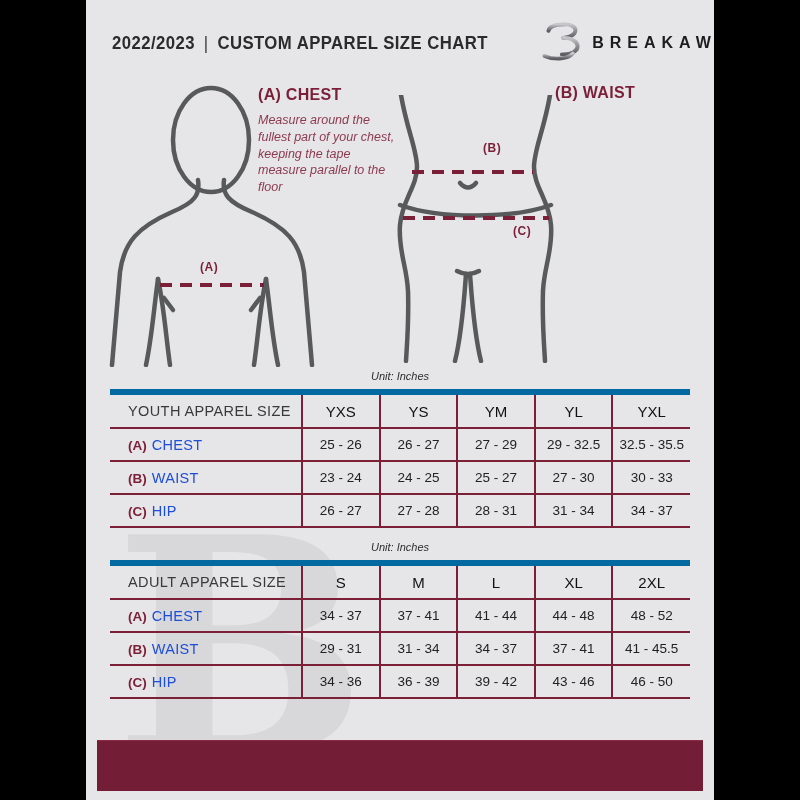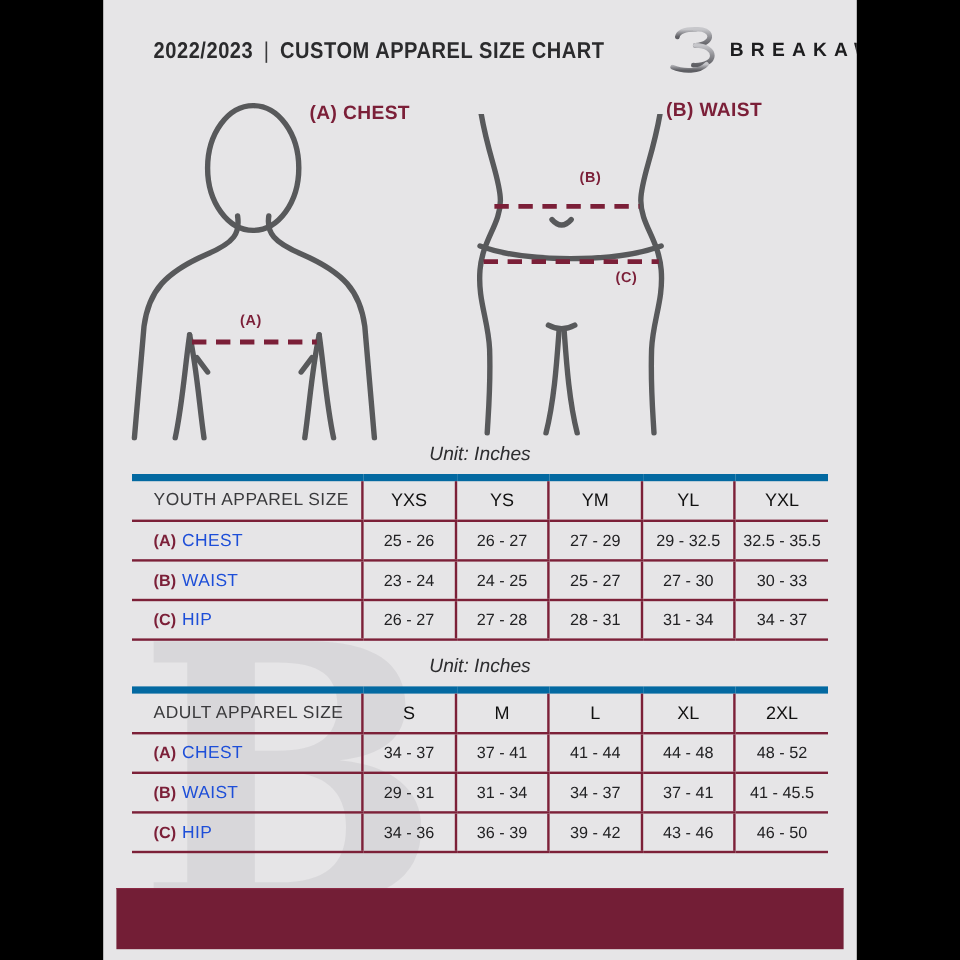--- a/index.html
+++ b/index.html
@@ -11,21 +11,21 @@
   }
   .page {
     position: relative;
     width: 628px; height: 800px;
     margin: 0 auto;
     background: #e6e5e7;
     overflow: hidden;
   }
   
   .masthead {
-    position: absolute; top: 0; left: 16px; right: 0; height: 80px;
+    position: absolute; top: 0; left: 0; right: 0; height: 80px;
     display: flex; align-items: center; justify-content: space-between;
     padding: 6px 26px 0 26px; box-sizing: border-box;
   }
   .doc-title {
     display: inline-block;
     font-weight: 700; font-size: 19px; color: #2b2b2d;
     letter-spacing: 0.5px; white-space: nowrap;
     transform: scaleX(0.88); transform-origin: left center;
   }
   .doc-title .sep { margin: 0 10px; font-weight: 400; color: #3a3a3c; }
@@ -55,21 +55,21 @@
   .gb-chest { left: 172px; top: 4px; width: 138px; }
   .gb-right { left: 469px; top: 2px; width: 152px; }
   .gb-hips-gap { margin-top: 15px; }
   
   .tables { position: absolute; top: 368px; left: 0; width: 628px; z-index: 1; }
   .table-title {
     text-align: center; font-weight: 700; font-size: 15.5px;
     color: #2d2d2f; letter-spacing: 0.3px; margin: 0;
   }
   .table-unit {
-    text-align: center; font-style: italic; font-size: 16px;
+    text-align: center; font-style: italic; font-size: 11px;
     color: #2d2d2f; margin: 2px 0 0 0;
   }
   table.size-table {
     width: 580px; margin: 7px auto 0 auto;
     border-collapse: collapse; table-layout: fixed;
     background: transparent;
   }
   .size-table col.c-label { width: 192px; }
   .size-table th, .size-table td {
     border-bottom: 2px solid #7c2038;
@@ -169,20 +169,21 @@
         </g>
         <line x1="19" y1="77" x2="140" y2="77" stroke="#7b1f38" stroke-width="4" stroke-dasharray="12 8"></line>
         <line x1="10" y1="123" x2="156" y2="123" stroke="#7b1f38" stroke-width="4" stroke-dasharray="12 8"></line>
       </svg>
       <span class="marker" style="left:90px; top:46px;">(B)</span>
       <span class="marker" style="left:120px; top:129px;">(C)</span>
     </div>
 
     <div class="guide-block gb-chest">
       <p class="guide-heading">(A) CHEST</p>
+      <p class="guide-body">Measure around the fullest part of your chest, keeping the tape measure parallel to the floor</p>
     </div>
 
     <div class="guide-block gb-right">
       <p class="guide-heading">(B) WAIST</p>
     </div>
   </div>
 
   <div class="tables">
 
     <div>

